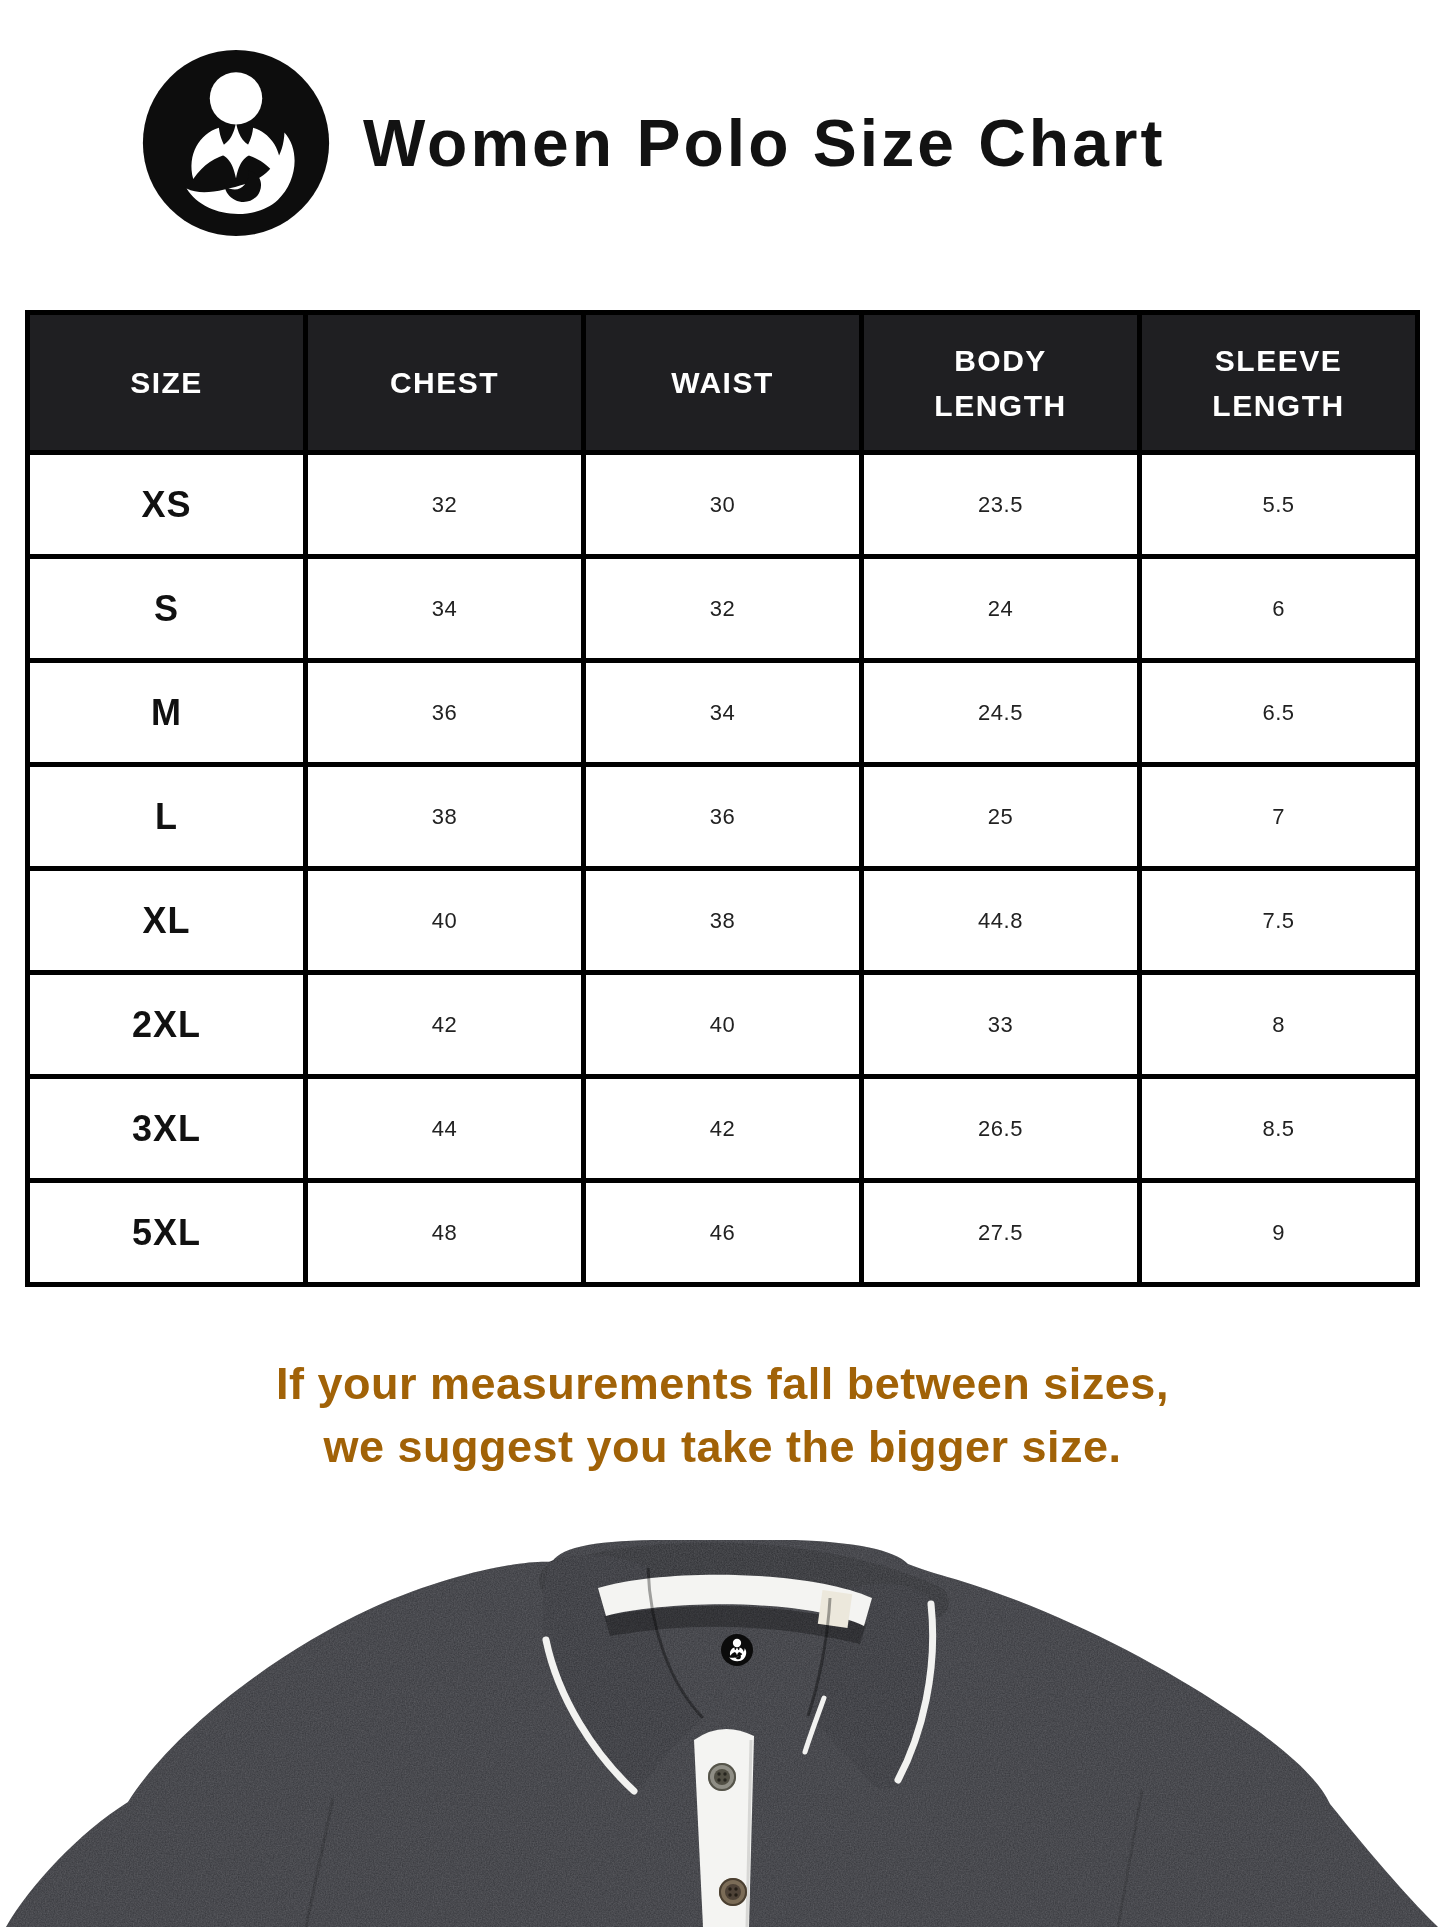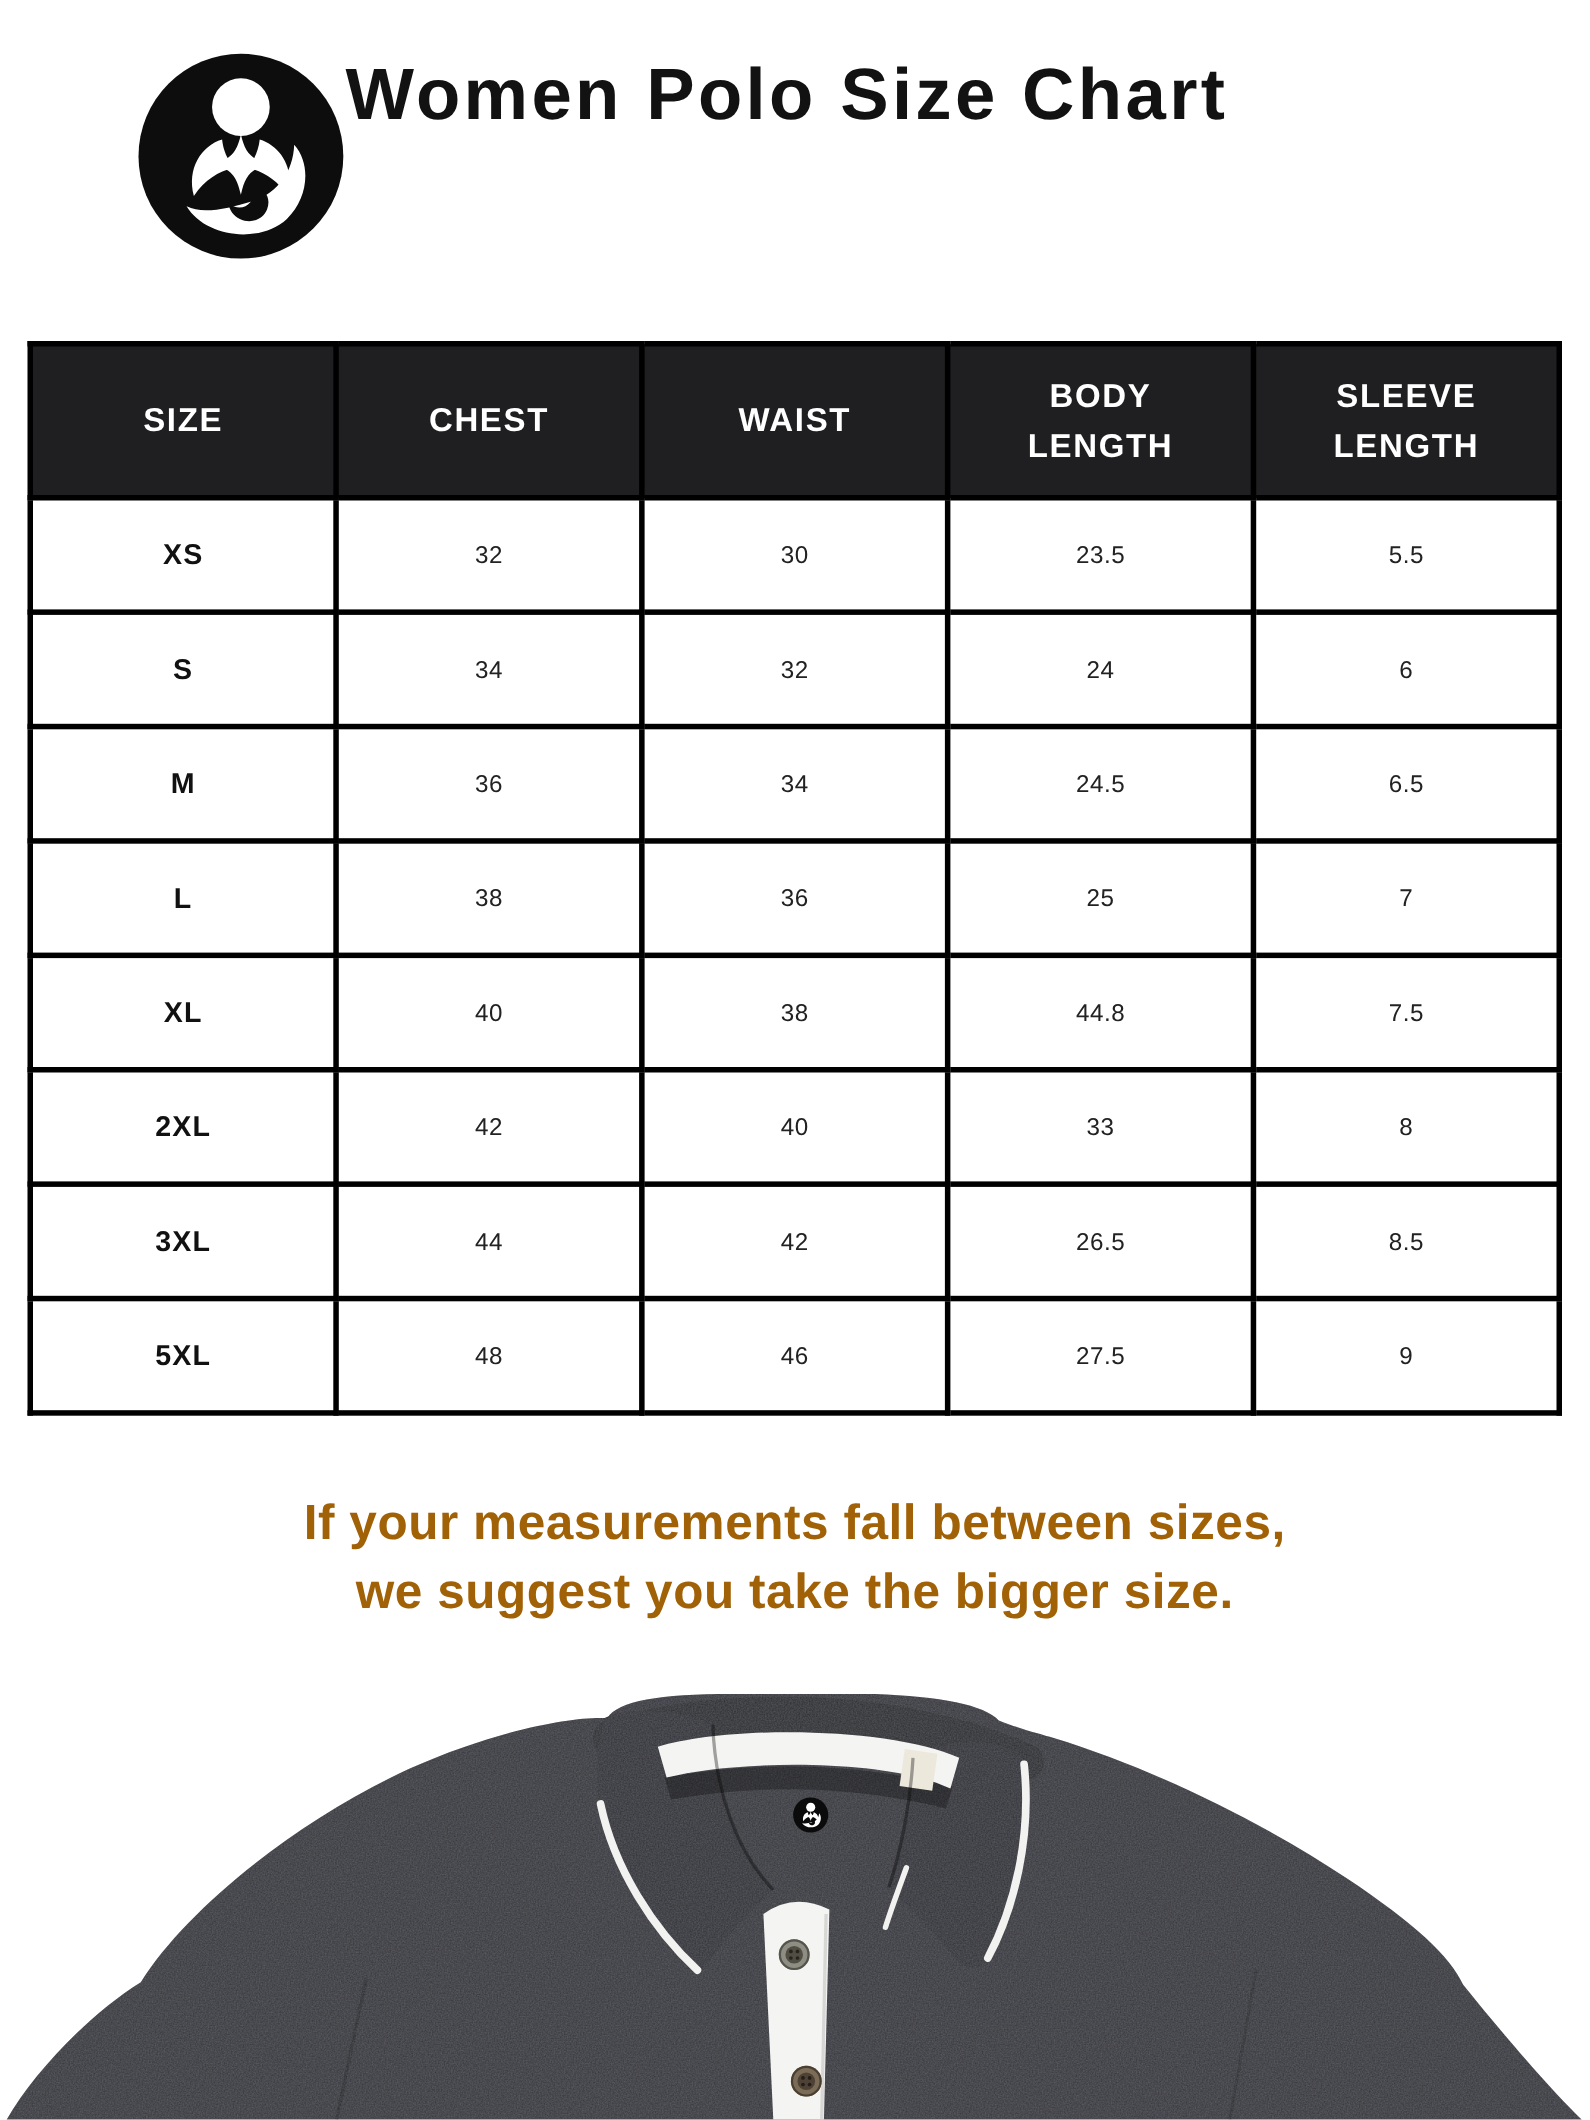--- a/index.html
+++ b/index.html
@@ -4,22 +4,22 @@
 <style>
   html,body{margin:0;padding:0;background:#ffffff;}
   body{
     width:1445px;height:1927px;position:relative;overflow:hidden;
     font-family:"Liberation Sans", sans-serif;
   }
   .page{position:absolute;inset:0;background:#ffffff;}
 
   
   .brand-header{
-    position:absolute;left:124px;top:47px;height:192px;
-    display:flex;align-items:flex-start;
+    position:absolute;left:141px;top:47px;height:192px;
+    display:flex;align-items:center;gap:32px;
   }
   .brand-logo{width:190px;height:190px;flex:0 0 auto;}
   .page-title{
     margin:0;font-size:66px;font-weight:700;letter-spacing:3px;
     color:#121212;white-space:nowrap;
   }
 
   
   table.size-table{
     position:absolute;left:25px;top:310px;width:1395px;
@@ -31,21 +31,21 @@
     font-size:30px;font-weight:700;letter-spacing:1.5px;
     height:135px;line-height:1.5;padding:0 44px;
     border:5px solid #000000;
   }
   table.size-table td{
     height:99px;border:5px solid #000000;
     font-size:22px;font-weight:400;color:#222222;letter-spacing:0.5px;
     padding:0 6px;background:#ffffff;
   }
   table.size-table td.size-cell{
-    font-weight:700;font-size:26px;color:#111111;letter-spacing:1px;
+    font-weight:700;font-size:36px;color:#111111;letter-spacing:1px;
   }
 
   
   .sizing-note{
     position:absolute;left:0;top:1352px;width:100%;
     margin:0;text-align:center;
     font-size:45px;line-height:63px;font-weight:700;
     color:#a16207;letter-spacing:0.5px;
   }
 

